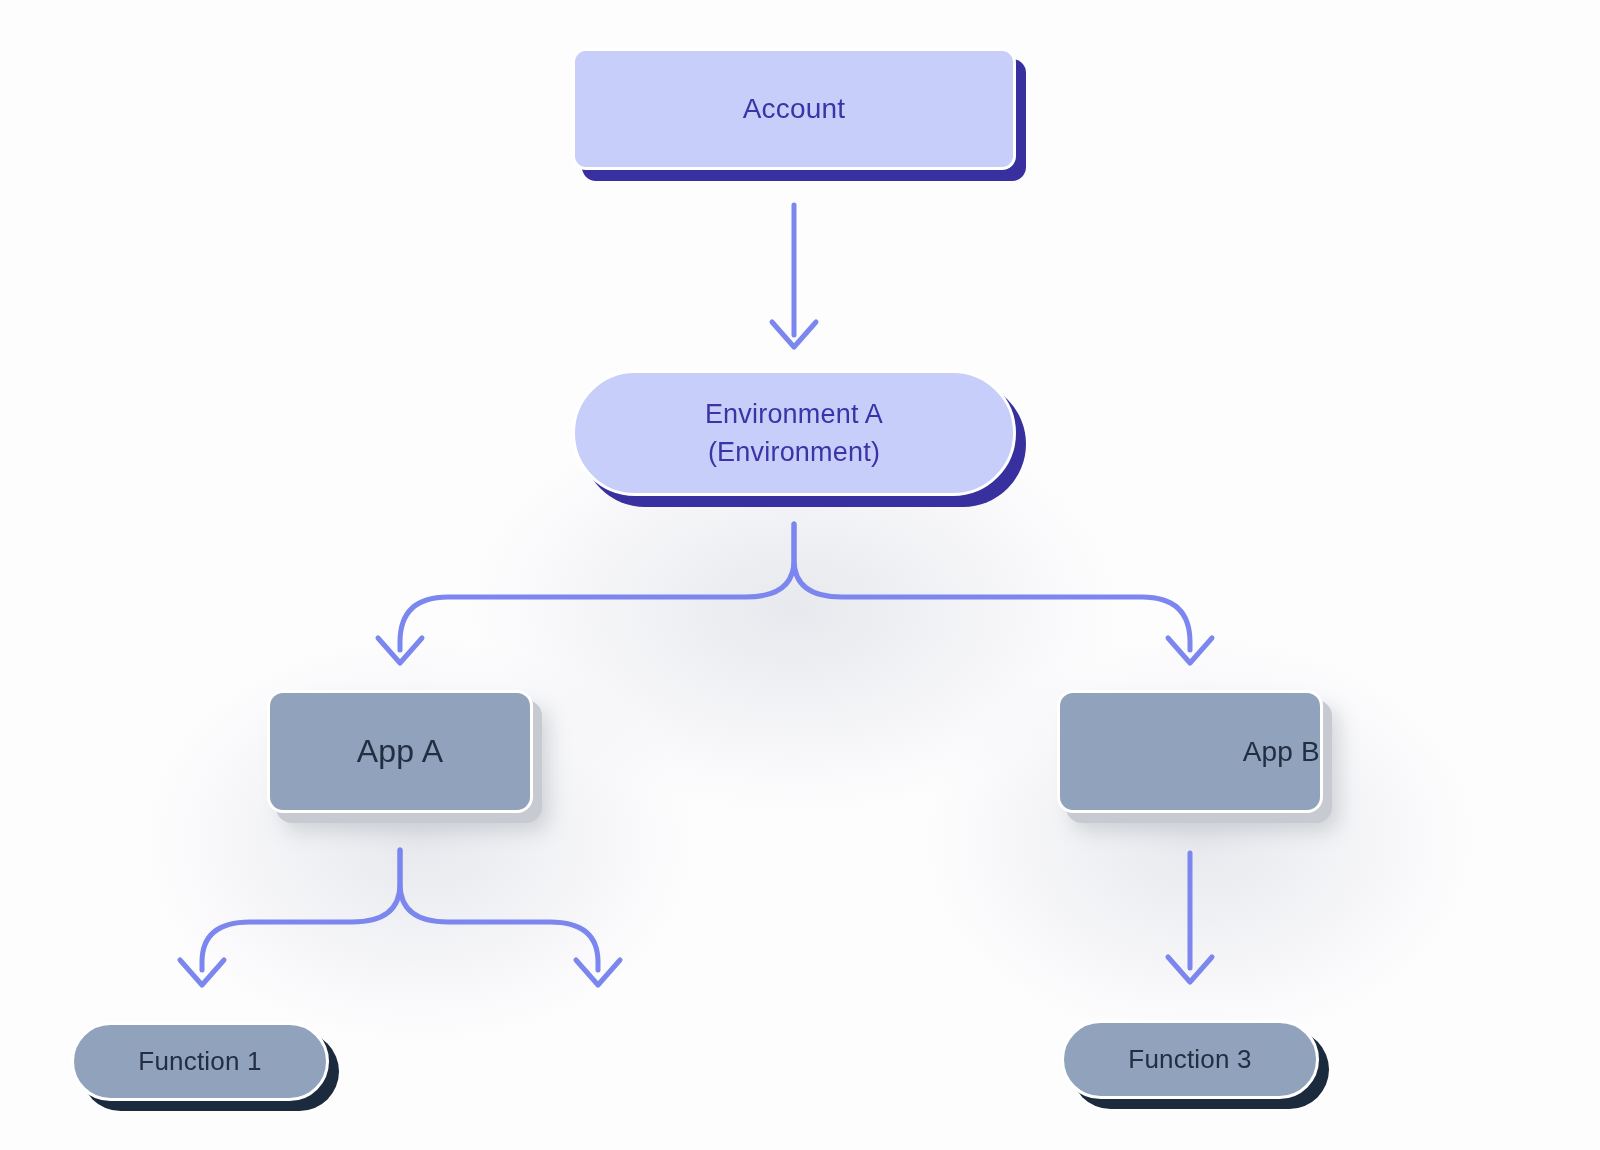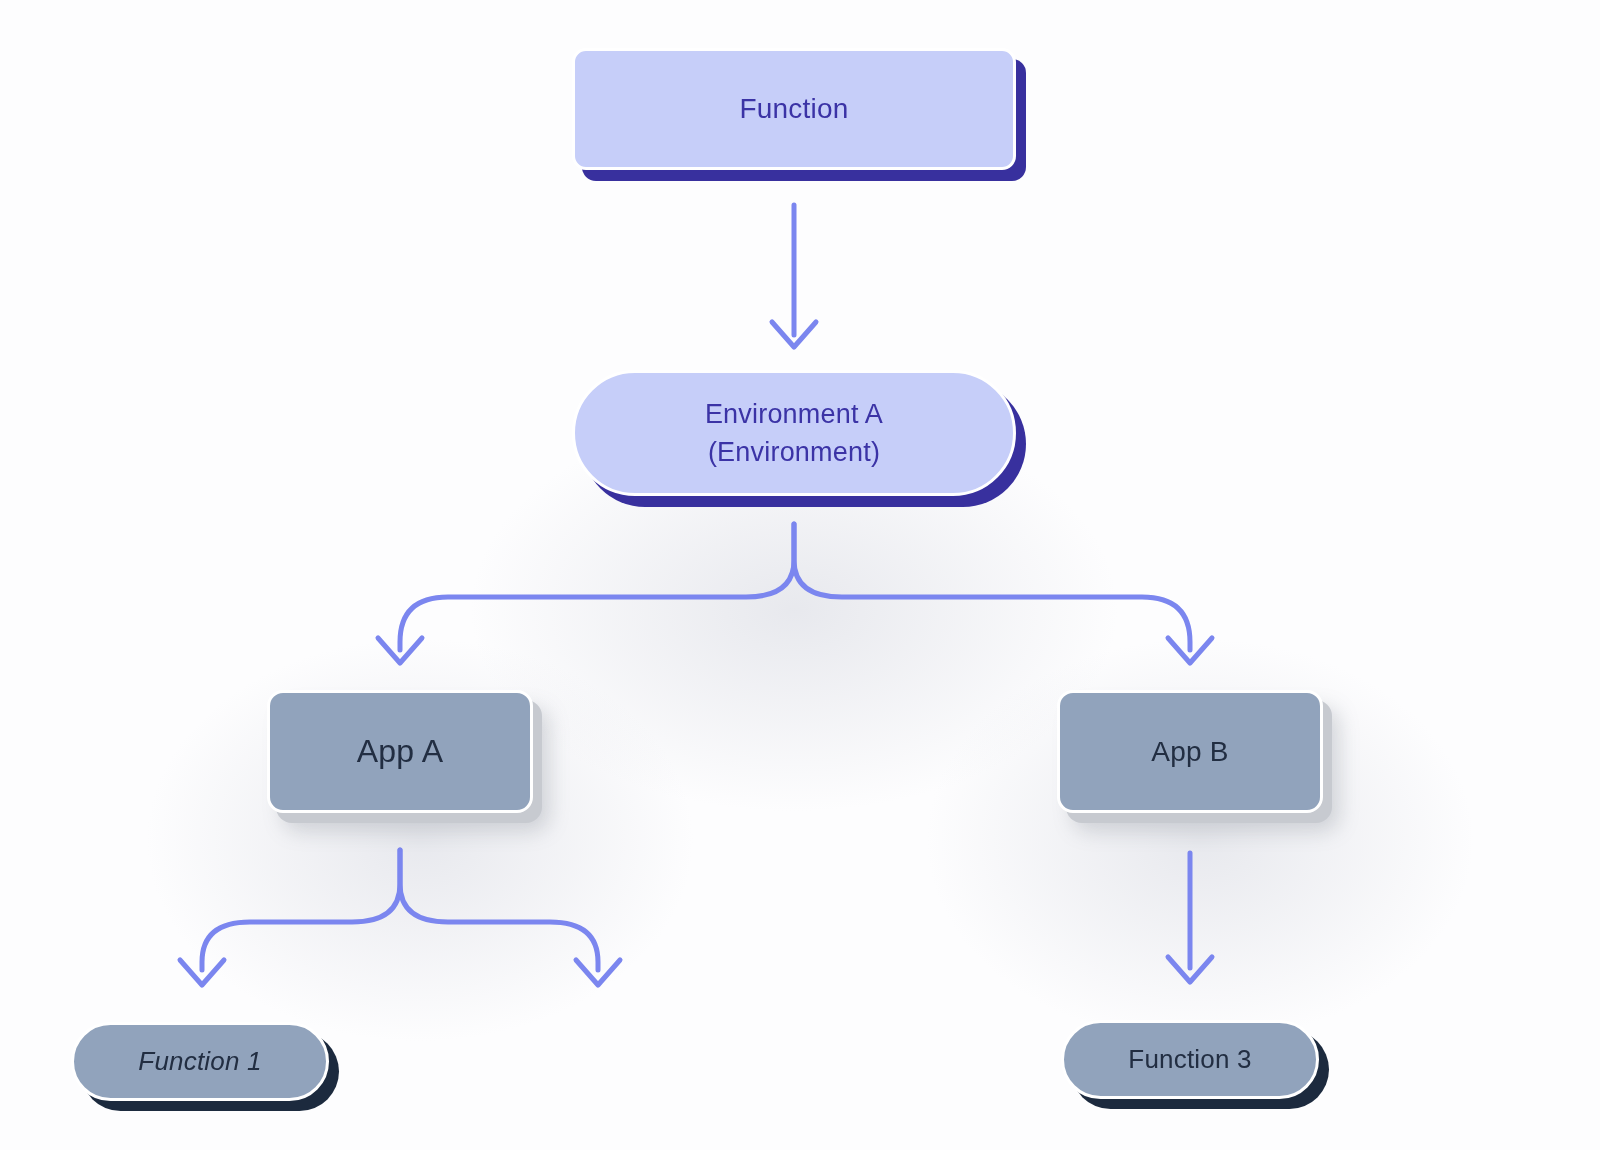--- a/index.html
+++ b/index.html
@@ -67,22 +67,22 @@
     box-shadow: 9px 10px 0 var(--node-slate-shadow-soft, #c7cad0),
                 16px 18px 20px rgba(120,126,138,0.28);
   }
   .node.slate.dark-shadow {
     box-shadow: 10px 10px 0 var(--node-slate-shadow-dark, #1c2a3e);
   }
 
   #account    { left: 572px; top:  48px; width: 444px; height: 122px; border-radius: 14px; font-size: 28px; }
   #environment{ left: 572px; top: 370px; width: 444px; height: 126px; border-radius: 64px; font-size: 27px; line-height: 38px; text-align: right; }
   #app-a      { left: 267px; top: 690px; width: 266px; height: 123px; border-radius: 16px; font-size: 32px; }
-  #app-b      { left:1057px; top: 690px; width: 266px; height: 123px; border-radius: 16px; font-size: 28px; }
-  #function-1 { left:  71px; top:1022px; width: 258px; height:  79px; border-radius: 42px; font-size: 26px; font-style: italic; }
+  #app-b      { left:1057px; top: 690px; width: 266px; height: 123px; border-radius: 16px; font-size: 28px; align-items: flex-end; }
+  #function-1 { left:  71px; top:1022px; width: 258px; height:  79px; border-radius: 42px; font-size: 26px; }
   #function-2 { left: 469px; top:1022px; width: 258px; height:  79px; border-radius: 42px; font-size: 26px; }
   #function-3 { left:1061px; top:1020px; width: 258px; height:  79px; border-radius: 42px; font-size: 26px; }
 </style>
 </head>
 <body>
 
 <div id="canvas">
 
   <div class="glow" id="glow-center"></div>
   <div class="glow" id="glow-app-a"></div>
@@ -109,21 +109,21 @@
       <path d="M400 850 V884 Q400 922 448 922 H550 Q598 922 598 962 V970"></path>
       <path d="M576 960 L598 985 L620 960"></path>
     </g>
     <g>
       <path d="M1190 853 V968"></path>
       <path d="M1168 957 L1190 982 L1212 957"></path>
     </g>
   </svg>
 
   <div class="node indigo" id="account">
-    <span>Function</span>
+    <span>Account</span>
   </div>
 
   <div class="node indigo" id="environment">
     <span>Environment A</span>
     <span>(Environment)</span>
   </div>
 
   <div class="node slate soft-shadow" id="app-a">
     <span>App A</span>
   </div>

